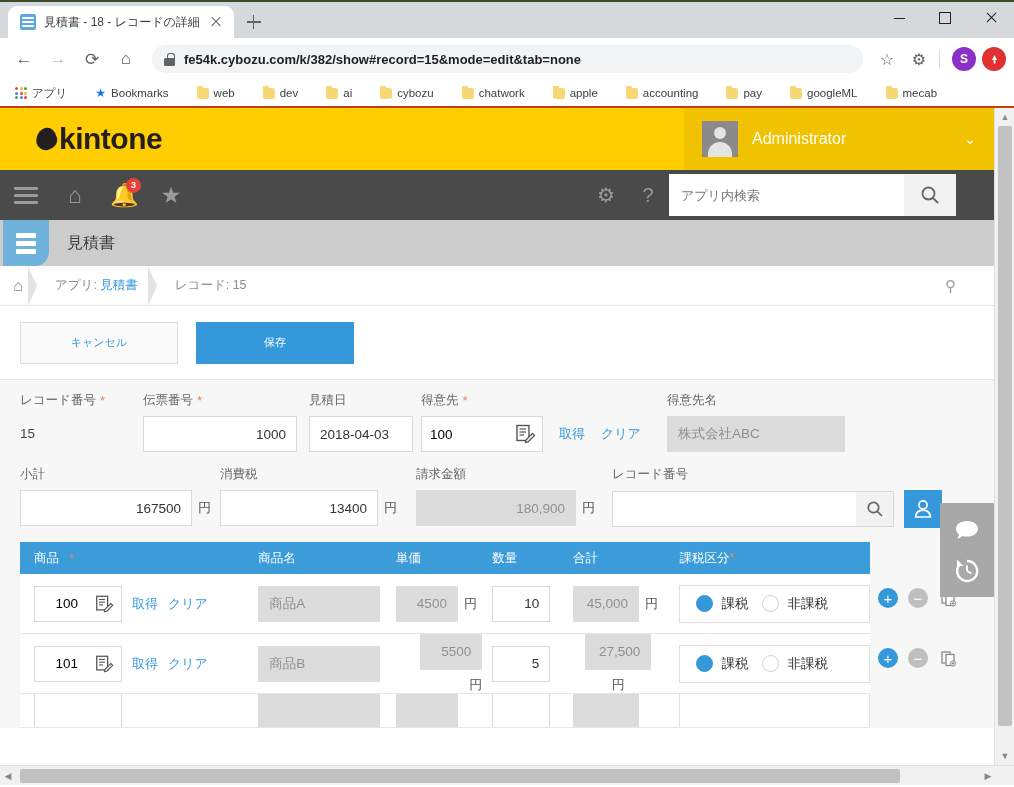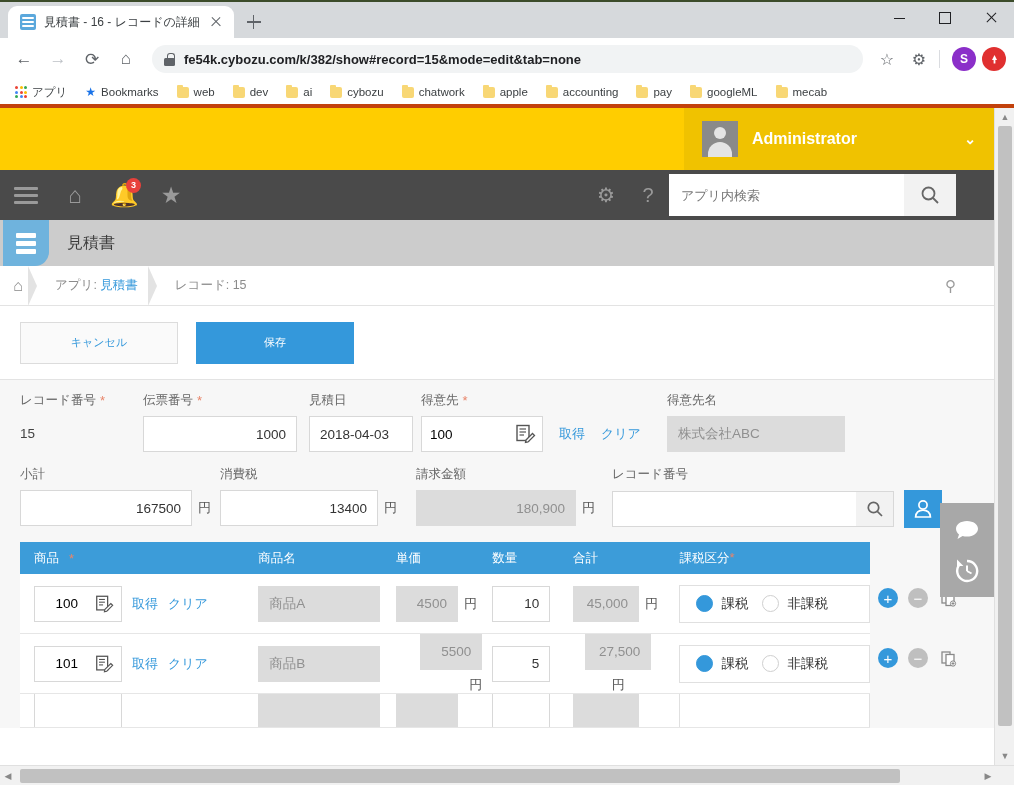--- a/index.html
+++ b/index.html
@@ -73,21 +73,21 @@
   .star-ico { width:28px; height:28px; display:flex; align-items:center; justify-content:center;
               color:#5f6368; font-size:16px; cursor:pointer; }
   .ext-ico { width:24px; height:24px; border-radius:50%; display:flex; align-items:center;
              justify-content:center; margin-left:4px; cursor:pointer; }
   .ext-gear { color:#5f6368; font-size:16px; }
   .ext-s { background:#8b2fc9; color:#fff; font-size:12px; font-weight:bold; }
   .ext-red { background:#e03030; color:#fff; font-size:13px; }
   .tb-sep { width:1px; height:18px; background:#dadce0; margin:0 6px; }
 
   .bookmarks { height:28px; background:#ffffff; display:flex; align-items:center;
-               padding:0 8px; gap:4px; border-bottom:4px solid #c2410c; }
+               padding:0 8px; gap:14px; border-bottom:2px solid #c2410c; }
   .bm { display:flex; align-items:center; gap:5px; padding:2px 7px; border-radius:4px;
         font-size:11.5px; color:#3c4043; cursor:pointer; white-space:nowrap; }
   .bm-folder { width:12px; height:11px; background:#f8d775; border-radius:1px 2px 2px 2px; position:relative; flex:0 0 auto;}
   .bm-folder:before { content:""; position:absolute; left:0; top:-2px; width:6px; height:3px;
                       background:#f8d775; border-radius:1px 1px 0 0; }
   .bm-apps { display:grid; grid-template-columns:repeat(3,3px); grid-template-rows:repeat(3,3px);
              gap:1.5px; flex:0 0 auto; }
   .bm-apps i { display:block; width:3px; height:3px; background:#5f6368; border-radius:50%; }
   .bm-apps i:nth-child(1){background:#ea4335;} .bm-apps i:nth-child(2){background:#fbbc04;}
   .bm-apps i:nth-child(3){background:#34a853;} .bm-apps i:nth-child(4){background:#4285f4;}
@@ -100,21 +100,21 @@
   .viewport { position:relative; width:1014px; height:677px; background:#fff; overflow:hidden; }
   .page { width:994px; height:677px; position:relative; overflow:hidden; }
 
   
   .k-header { height:62px; background:#ffcd00; display:flex; align-items:center; position:relative; }
   .k-logo { margin-left:36px; display:flex; align-items:center; gap:2px; }
   .k-logo .leaf { width:21px; height:22px; background:#231f20; border-radius:60% 40% 55% 45% / 60% 55% 45% 40%;
                   transform:rotate(-12deg); }
   .k-logo .word { font-size:30px; font-weight:bold; color:#231f20; letter-spacing:-0.5px; }
   .k-user { position:absolute; right:0; top:0; height:62px; width:310px; background:#f0c200;
-            display:flex; align-items:center; gap:14px; padding:0 18px; cursor:pointer;font-weight:bold; }
+            display:flex; align-items:center; gap:14px; padding:0 18px; cursor:pointer; }
   .avatar { width:36px; height:36px; background:#8a8a8a; position:relative; overflow:hidden; flex:0 0 auto;}
   .avatar:before { content:""; position:absolute; left:12px; top:6px; width:12px; height:12px;
                    background:#e4e4e4; border-radius:50%; }
   .avatar:after { content:""; position:absolute; left:6px; top:21px; width:24px; height:18px;
                   background:#e4e4e4; border-radius:12px 12px 0 0; }
   .k-user-name { font-size:16px; color:#fff; flex:1; }
   .k-caret { color:#fff; font-size:14px; }
 
   
   .k-nav { height:50px; background:#4a4a4a; display:flex; align-items:center; position:relative; }
@@ -236,21 +236,21 @@
 <div class="chrome">
 
   <div class="titlebar">
     <div class="tab-strip">
       <div class="tab">
         <span class="tab-fav">
             <i></i>
             <i></i>
             <i></i>
           </span>
-        <span class="tab-title">見積書 - 16 - レコードの詳細</span>
+        <span class="tab-title">見積書 - 18 - レコードの詳細</span>
         <span class="tab-close"></span>
       </div>
       <div class="new-tab"></div>
     </div>
     <div class="winctl">
       <div class="wc-min"></div>
       <div class="wc-max"></div>
       <div class="wc-close"></div>
     </div>
   </div>
@@ -335,20 +335,24 @@
       <span class="bm-folder"></span>
       <span>mecab</span>
     </div>
   </div>
 </div>
 
 <div class="viewport">
 <div class="page">
 
   <div class="k-header">
+    <div class="k-logo">
+      <span class="leaf"></span>
+      <span class="word">kintone</span>
+    </div>
     <div class="k-user">
       <span class="avatar"></span>
       <span class="k-user-name">Administrator</span>
       <span class="k-caret">⌄</span>
     </div>
   </div>
 
   <div class="k-nav">
     <div class="k-nav-icons">
       <div class="nicon hamburger">

